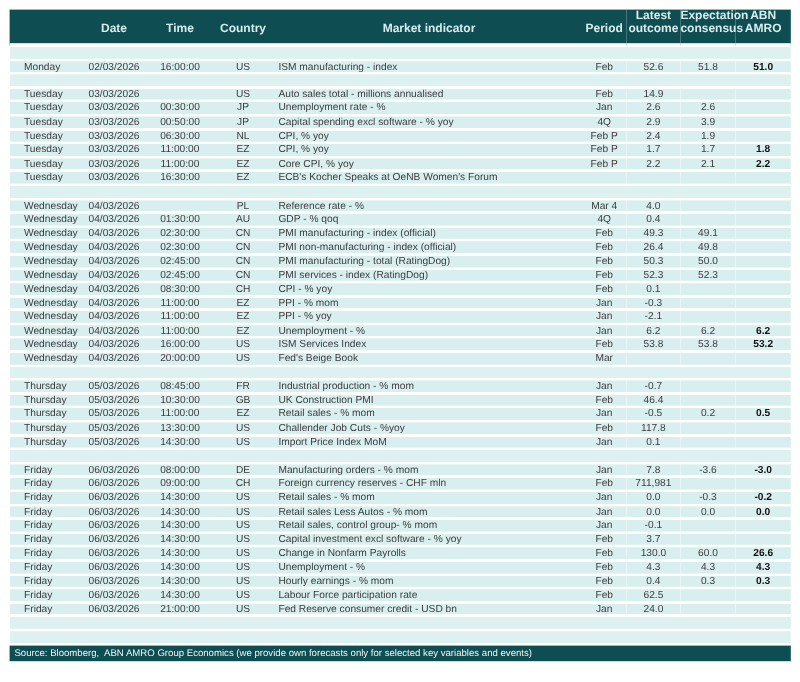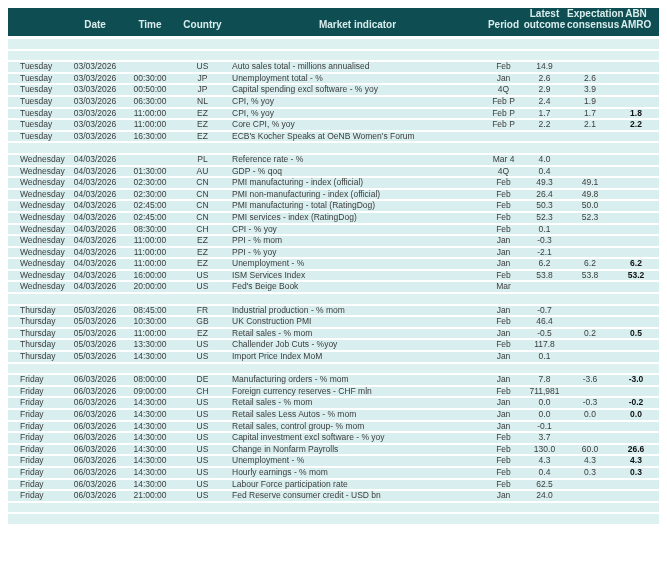--- a/index.html
+++ b/index.html
@@ -87,40 +87,51 @@
         <th>Expectation
 consensus</th>
         <th>ABN
 AMRO</th>
       </tr>
     </thead>
     <tbody id="rows">
         <tr class="spacer">
           <td colspan="9"></td>
         </tr>
+        <tr>
+          <td class="c0">Monday</td>
+          <td class="c1">02/03/2026</td>
+          <td class="c2">16:00:00</td>
+          <td class="c3">US</td>
+          <td class="c4">ISM manufacturing - index</td>
+          <td class="c5">Feb</td>
+          <td class="c6">52.6</td>
+          <td class="c7">51.8</td>
+          <td class="c8">51.0</td>
+        </tr>
         <tr class="spacer">
           <td colspan="9"></td>
         </tr>
         <tr>
           <td class="c0">Tuesday</td>
           <td class="c1">03/03/2026</td>
           <td class="c2"></td>
           <td class="c3">US</td>
           <td class="c4">Auto sales total - millions annualised</td>
           <td class="c5">Feb</td>
           <td class="c6">14.9</td>
           <td class="c7"></td>
           <td class="c8"></td>
         </tr>
         <tr>
           <td class="c0">Tuesday</td>
           <td class="c1">03/03/2026</td>
           <td class="c2">00:30:00</td>
           <td class="c3">JP</td>
-          <td class="c4">Unemployment total - %</td>
+          <td class="c4">Unemployment rate - %</td>
           <td class="c5">Jan</td>
           <td class="c6">2.6</td>
           <td class="c7">2.6</td>
           <td class="c8"></td>
         </tr>
         <tr>
           <td class="c0">Tuesday</td>
           <td class="c1">03/03/2026</td>
           <td class="c2">00:50:00</td>
           <td class="c3">JP</td>
@@ -492,13 +503,14 @@
           <td class="c8"></td>
         </tr>
         <tr class="spacer">
           <td colspan="9"></td>
         </tr>
         <tr class="spacer">
           <td colspan="9"></td>
         </tr>
       </tbody>
   </table>
+  <div class="footer">Source: Bloomberg,  ABN AMRO Group Economics (we provide own forecasts only for selected key variables and events)</div>
 </div>
 
 </body></html>

